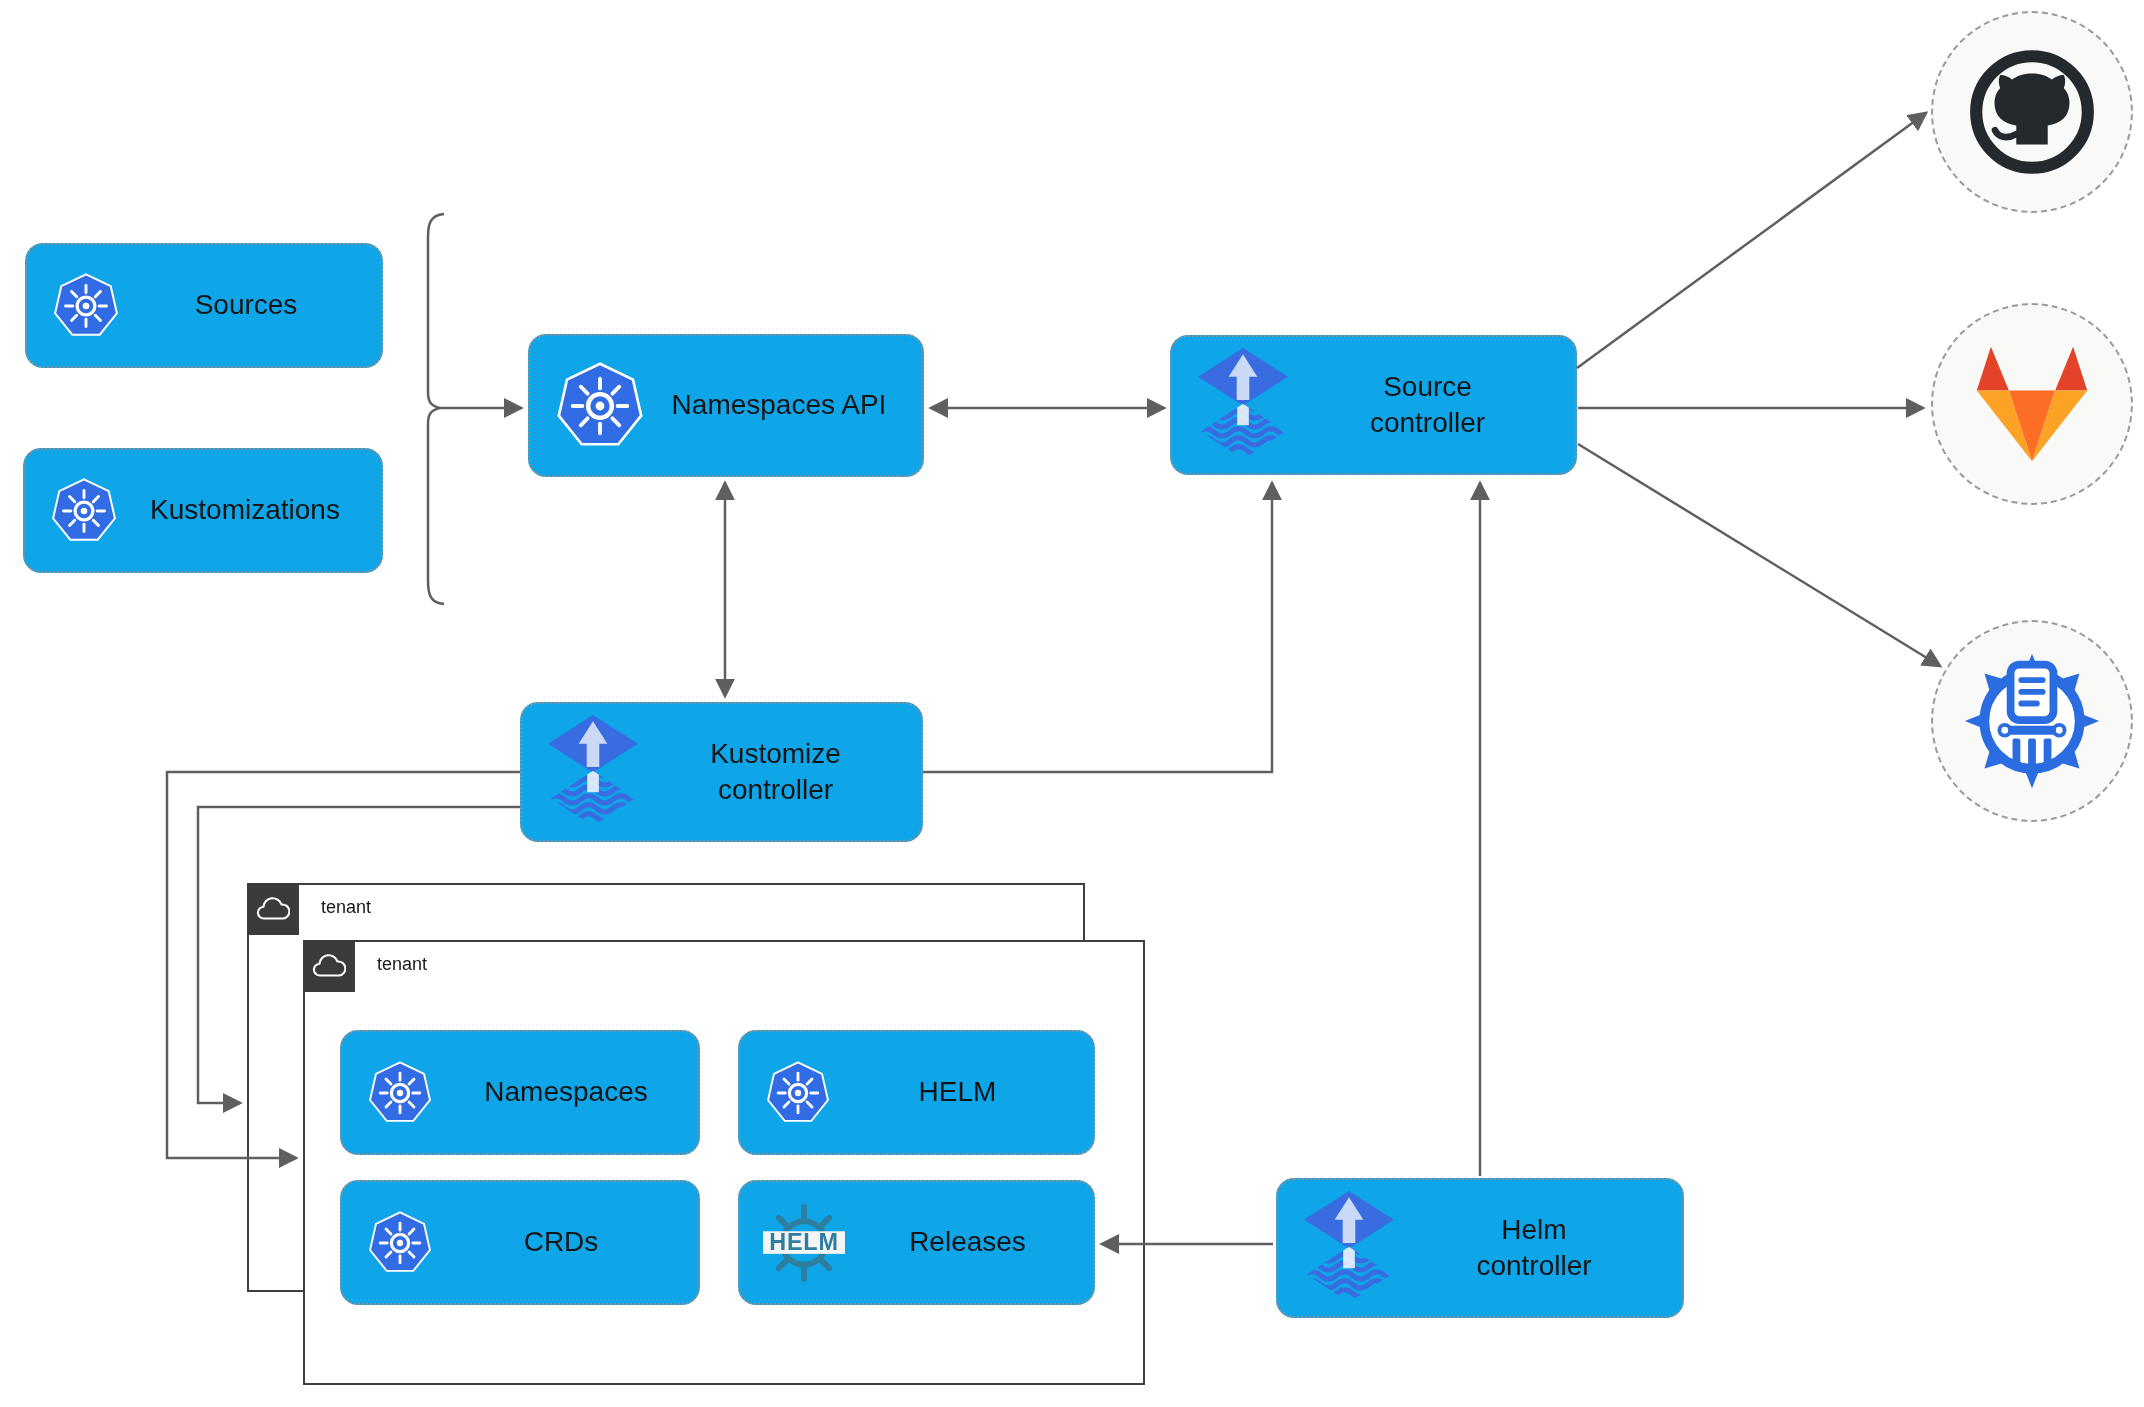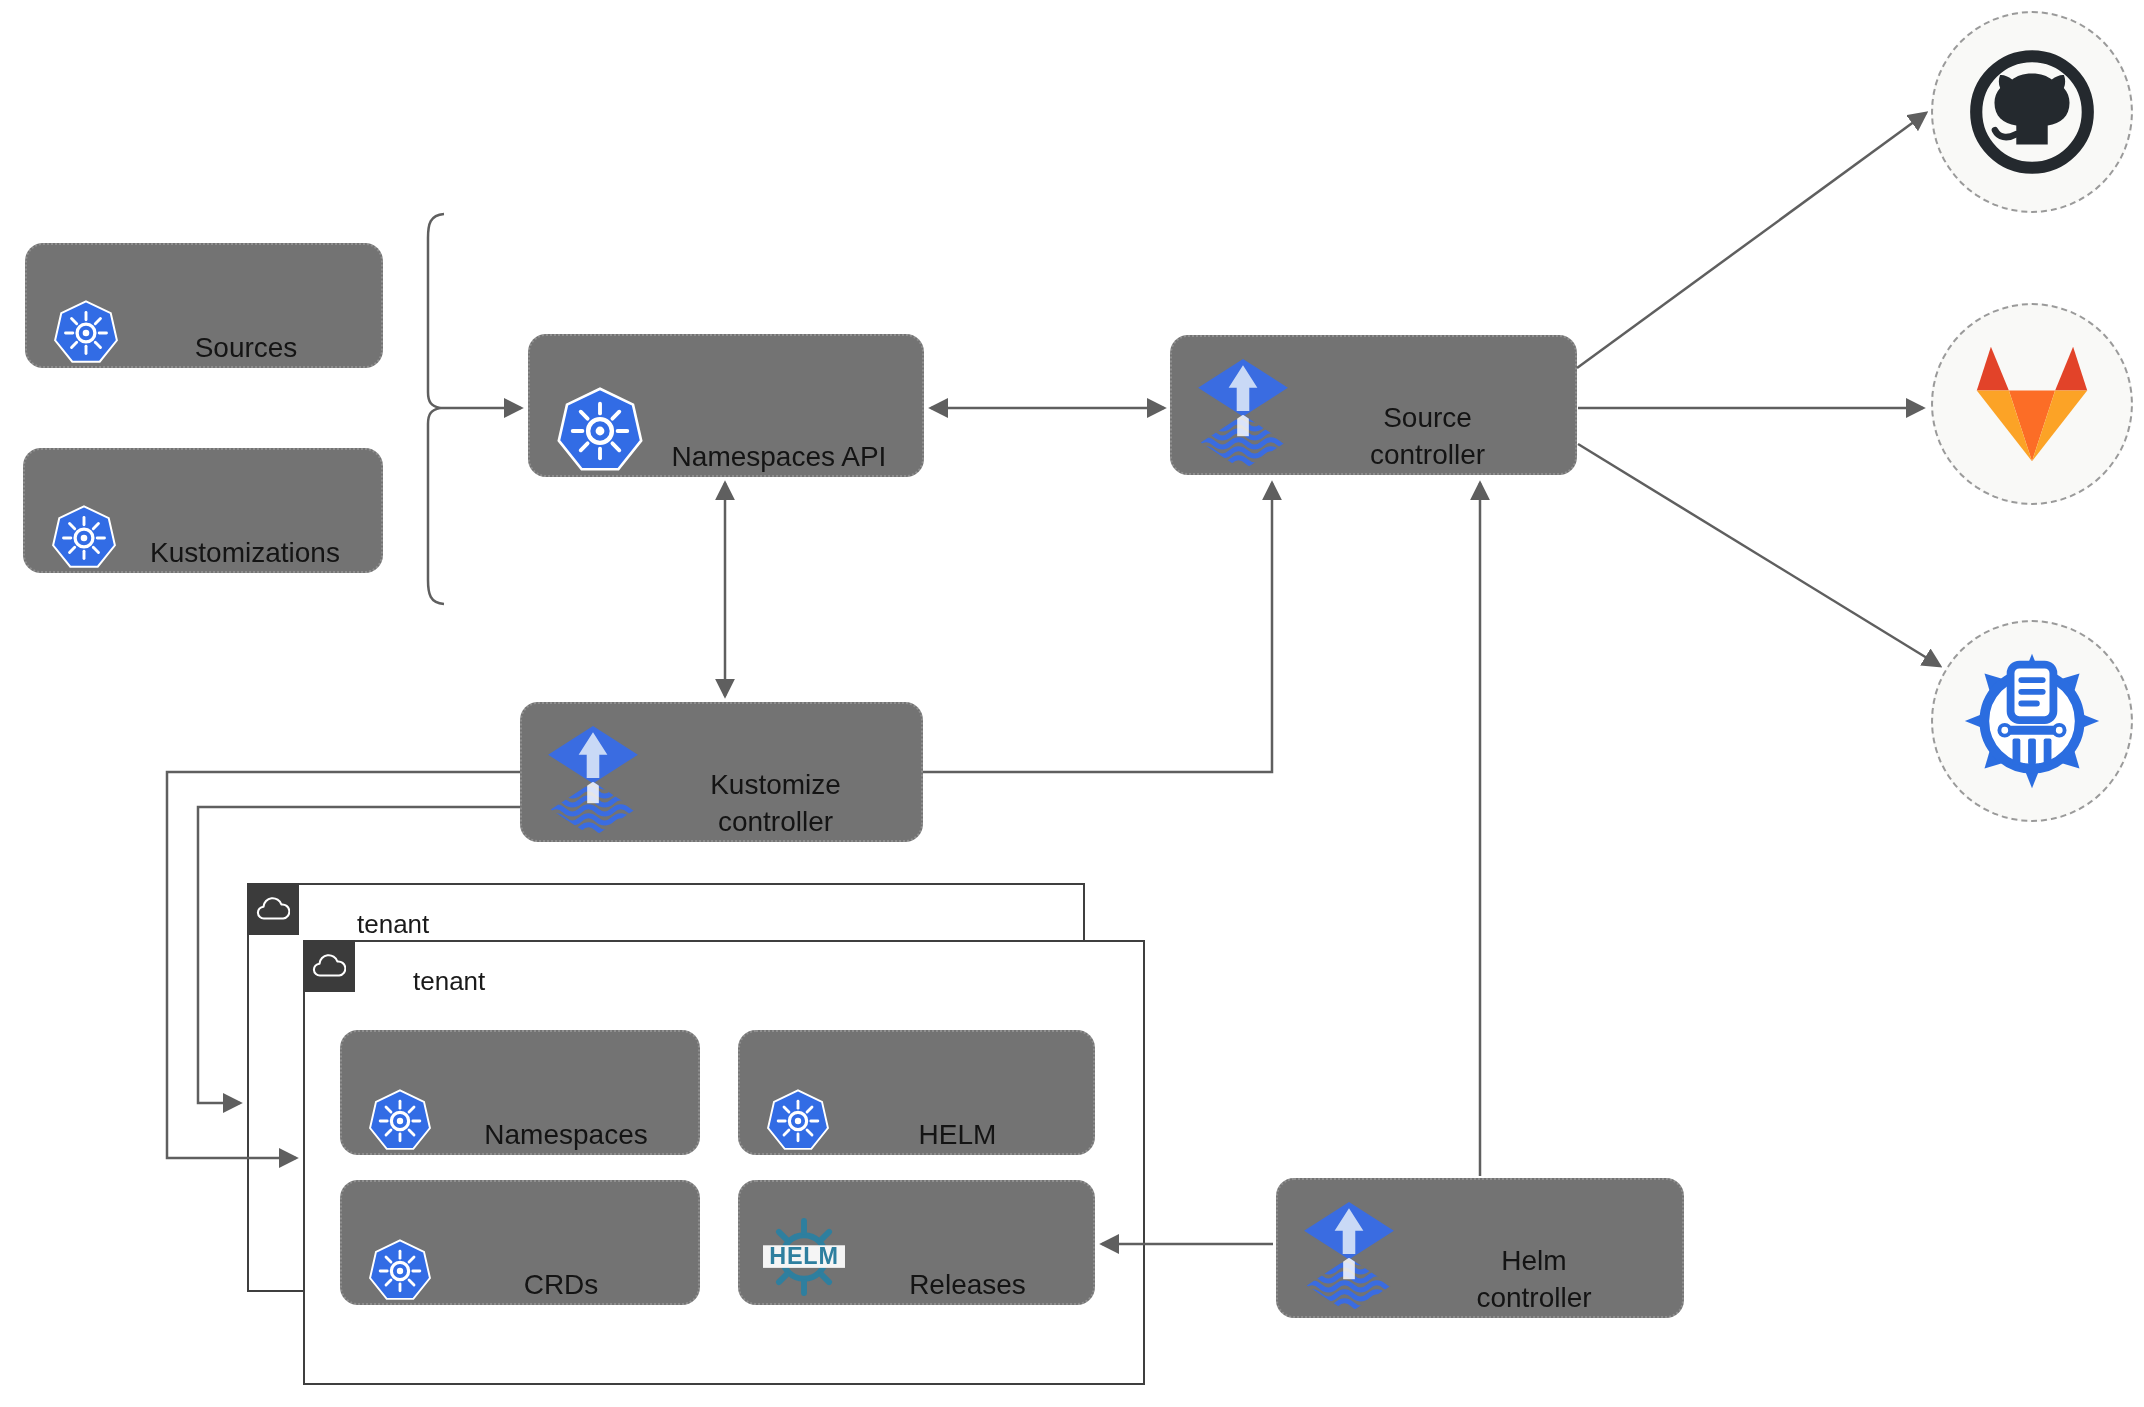--- a/index.html
+++ b/index.html
@@ -2,35 +2,35 @@
 <html><head>
 <meta charset="utf-8">
 <style>
   html,body{margin:0;padding:0;background:#ffffff;}
   .canvas{
     position:relative;width:2144px;height:1407px;background:#ffffff;overflow:hidden;
     font-family:"Liberation Sans","DejaVu Sans",sans-serif;color:#161616;
   }
   
   .node{
-    position:absolute;background:#737373;border:2px dotted #8f8f8f;border-radius:18px;
-    display:flex;align-items:flex-end;z-index:10;box-sizing:border-box;
+    position:absolute;background:#0ea5e9;border:2px dotted #8f8f8f;border-radius:18px;
+    display:flex;align-items:center;z-index:10;box-sizing:border-box;
   }
   .node .ic{flex:0 0 auto;display:flex;align-items:center;justify-content:center;margin-left:26px;}
   .node .lbl{
     flex:1;text-align:center;white-space:pre-line;font-size:28px;line-height:1.3;
     color:#141414;padding:0 18px 0 10px;
   }
   
   .tenant{position:absolute;background:#ffffff;border:2px solid #3f3f3f;box-sizing:border-box;}
   .tenant .tab{
     position:absolute;top:-2px;left:-2px;width:52px;height:52px;background:#3b3b3b;
     display:flex;align-items:center;justify-content:center;
   }
-  .tenant .tlabel{position:absolute;top:24px;left:72px;font-size:26px;color:#1a1a1a;margin-left:36px;}
+  .tenant .tlabel{position:absolute;top:12px;left:72px;font-size:18px;color:#1a1a1a;}
   .t-outer{left:247px;top:883px;width:838px;height:409px;z-index:4;}
   .t-inner{left:303px;top:940px;width:842px;height:445px;z-index:5;}
   
   .ext{
     position:absolute;width:202px;height:202px;border-radius:50%;
     border:2px dashed #9a9a9a;background:#f9f9f7;box-sizing:border-box;
     display:flex;align-items:center;justify-content:center;z-index:10;
   }
   .overlay{position:absolute;left:0;top:0;z-index:40;pointer-events:none;}
 </style>

